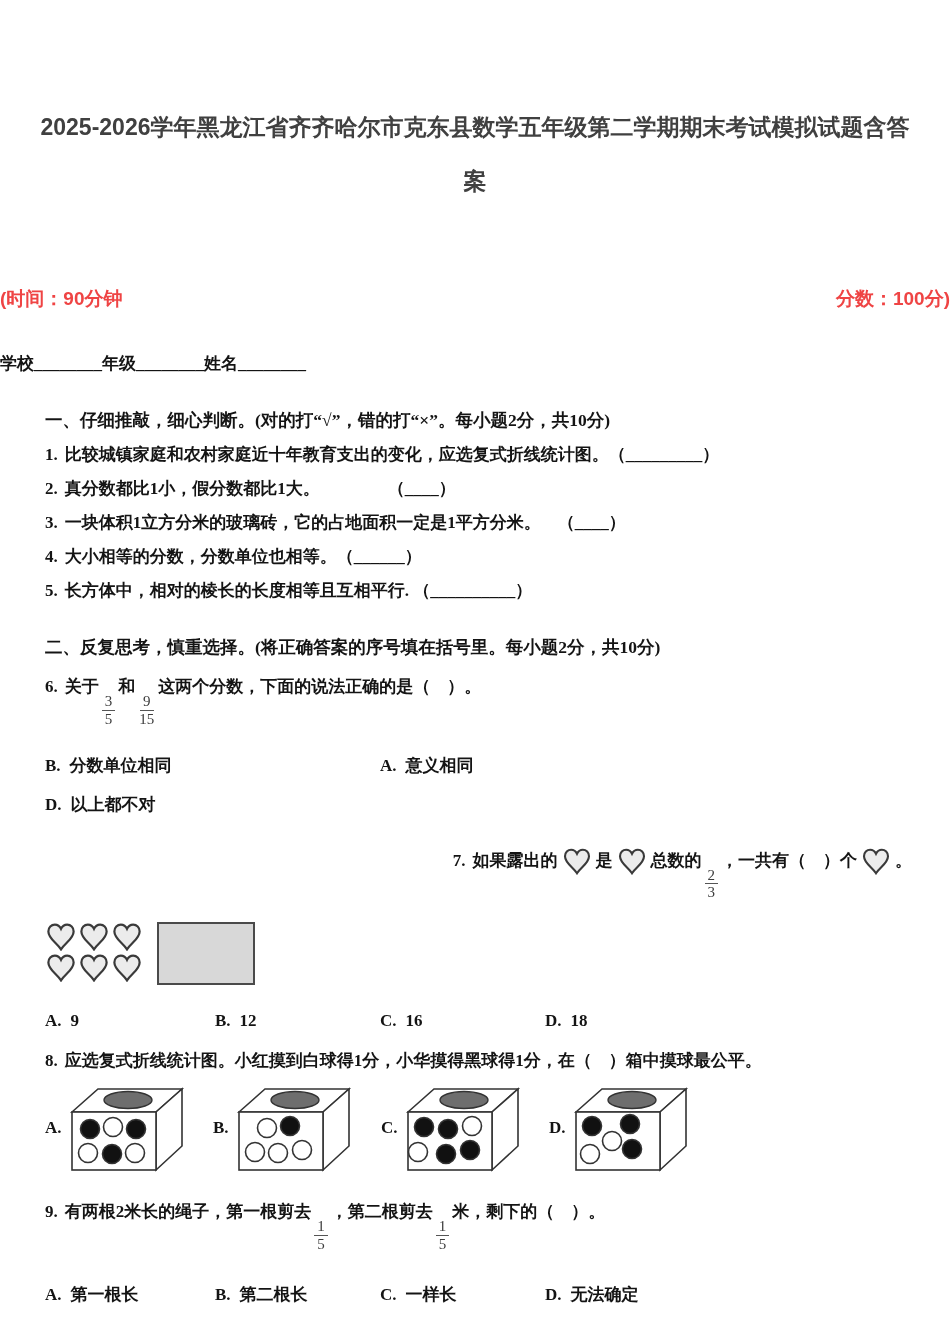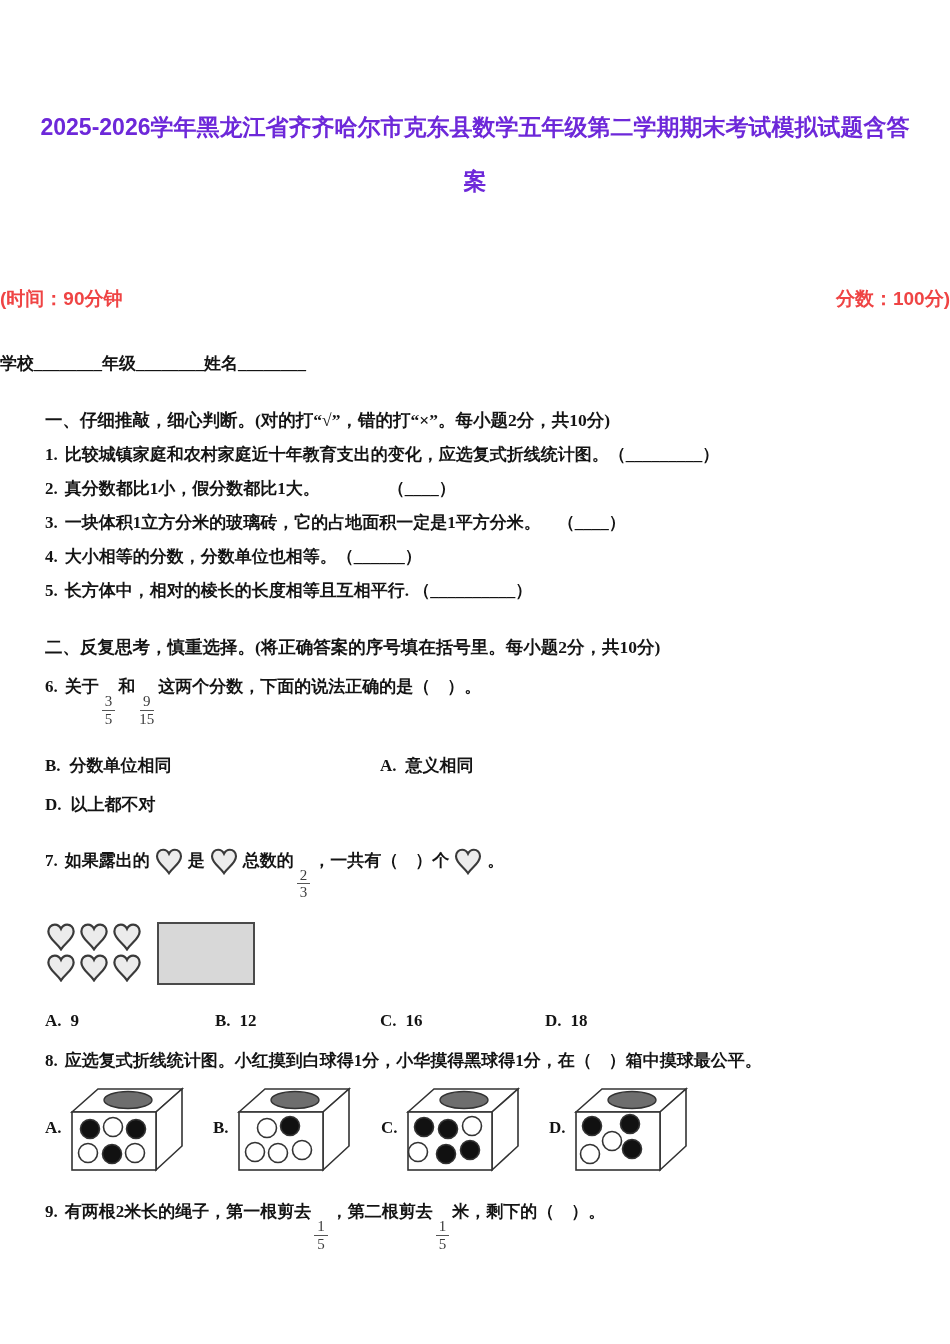--- a/index.html
+++ b/index.html
@@ -1,21 +1,21 @@
 <!DOCTYPE html>
 <html><head>
 <meta charset="utf-8">
 <style>
   html,body{margin:0;padding:0;background:#ffffff;}
   body{width:950px;height:1344px;font-family:"Liberation Serif",serif;color:#141414;}
   .page{position:relative;width:950px;height:1344px;overflow:hidden;background:#fff;}
 
   .title{padding:100px 36px 0 36px;text-align:center;
          font-family:"Liberation Sans",sans-serif;font-weight:800;
-         font-size:23px;line-height:2.35;color:#6d28d9;}
+         font-size:23px;line-height:2.35;color:#404040;}
 
   .time-score{margin-top:78px;display:flex;justify-content:space-between;gap:96px;
               font-family:"Liberation Sans",sans-serif;font-weight:700;font-size:19px;color:#ef4444;}
 
   .fields{margin-top:40px;display:flex;
           font-size:17px;font-weight:600;}
 
   .content{margin:0 38px 0 45px;}
 
   .sec-heading{margin-top:34px;font-size:17.5px;font-weight:700;line-height:1.3;}
@@ -98,21 +98,21 @@
           <span class="fnum">9</span>
           <span class="fden">15</span>
         </span><span>这两个分数，下面的说法正确的是（　）。</span>
     </div>
     <div class="options-2col">
       <div><span class="opt-label">B.</span><span>分数单位相同</span></div>
       <div><span class="opt-label">A.</span><span>意义相同</span></div>
       <div><span class="opt-label">D.</span><span>以上都不对</span></div>
     </div>
 
-    <div class="q-line" style="margin-top:30px;">
+    <div class="q-line" style="margin-top:30px;text-align:right;">
       <span class="qnum">7.</span><span>如果露出的</span><span class="heart-inline"><svg width="30" height="29" viewBox="0 0 20 19">
             <path d="M10 18 C7.4 13.8 2 11.2 2 6.6 C2 4.0 3.9 2.3 6.1 2.3 C7.7 2.3 9.2 3.3 10 5.0 C10.8 3.3 12.3 2.3 13.9 2.3 C16.1 2.3 18 4.0 18 6.6 C18 11.2 12.6 13.8 10 18 Z" fill="#ececec" stroke="#3a3a3a" stroke-width="1.4"></path>
           </svg></span><span>是</span><span class="heart-inline"><svg width="30" height="29" viewBox="0 0 20 19">
             <path d="M10 18 C7.4 13.8 2 11.2 2 6.6 C2 4.0 3.9 2.3 6.1 2.3 C7.7 2.3 9.2 3.3 10 5.0 C10.8 3.3 12.3 2.3 13.9 2.3 C16.1 2.3 18 4.0 18 6.6 C18 11.2 12.6 13.8 10 18 Z" fill="#ececec" stroke="#3a3a3a" stroke-width="1.4"></path>
           </svg></span><span>总数的</span><span class="frac">
           <span class="fnum">2</span>
           <span class="fden">3</span>
         </span><span>，一共有（　）个</span><span class="heart-inline"><svg width="30" height="29" viewBox="0 0 20 19">
             <path d="M10 18 C7.4 13.8 2 11.2 2 6.6 C2 4.0 3.9 2.3 6.1 2.3 C7.7 2.3 9.2 3.3 10 5.0 C10.8 3.3 12.3 2.3 13.9 2.3 C16.1 2.3 18 4.0 18 6.6 C18 11.2 12.6 13.8 10 18 Z" fill="#ececec" stroke="#3a3a3a" stroke-width="1.4"></path>
           </svg></span><span>。</span>
@@ -221,15 +221,21 @@
     <div class="q-line" style="margin-top:26px;">
       <span class="qnum">9.</span><span>有两根2米长的绳子，第一根剪去</span><span class="frac">
           <span class="fnum">1</span>
           <span class="fden">5</span>
         </span><span>，第二根剪去</span><span class="frac">
           <span class="fnum">1</span>
           <span class="fden">5</span>
         </span><span>米，剩下的（　）。</span>
     </div>
 
+    <div class="options-4col" style="margin-top:30px;">
+      <div><span class="opt-label">A.</span><span>第一根长</span></div>
+      <div><span class="opt-label">B.</span><span>第二根长</span></div>
+      <div><span class="opt-label">C.</span><span>一样长</span></div>
+      <div><span class="opt-label">D.</span><span>无法确定</span></div>
+    </div>
 
   </div>
 </div>
 
 </body></html>

